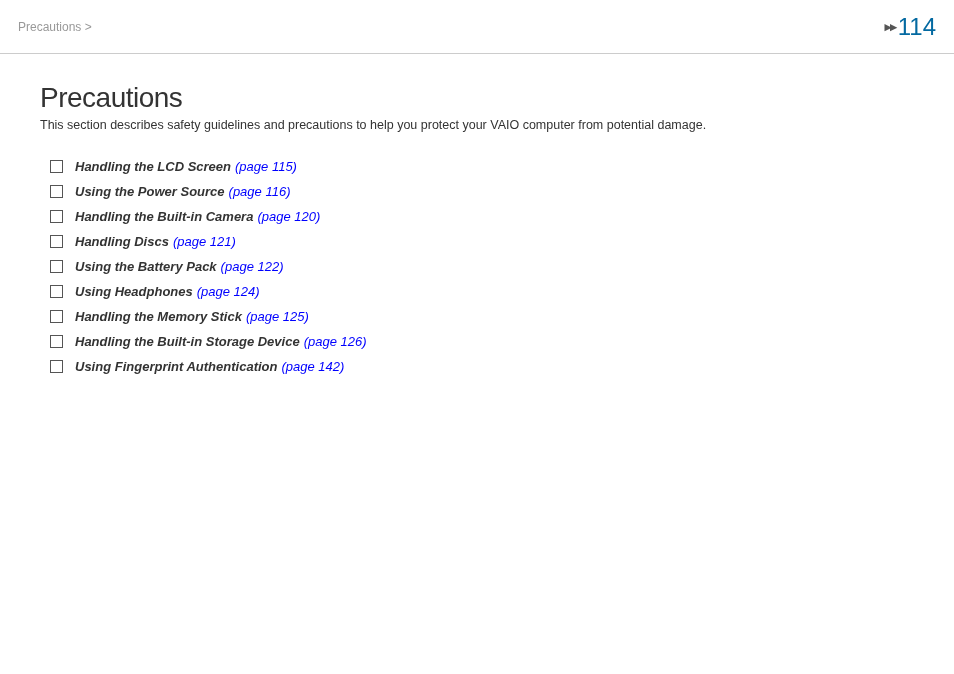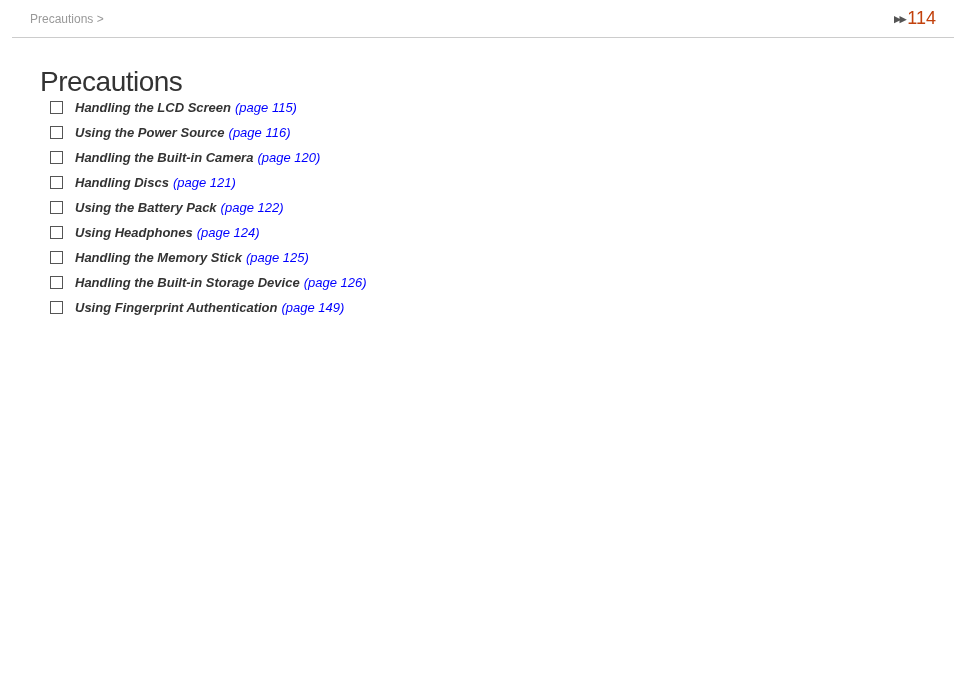--- a/index.html
+++ b/index.html
@@ -17,45 +17,44 @@
       color: #333333;
       overflow: hidden;
     }
 
     
     .header-bar {
       display: flex;
       justify-content: space-between;
       align-items: center;
       padding: 0 18px;
-      height: 38px;
+      height: 54px;
       border-bottom: 1px solid #cccccc;
-      margin-left: 12px;
     }
 
     .breadcrumb-text {
       font-size: 12px;
       color: #999999;
     }
 
     .page-number-container {
       display: flex;
       align-items: center;
     }
 
     .page-number-arrow {
       font-size: 13px;
       color: #555555;
       font-weight: bold;
       letter-spacing: -1px;
     }
 
     .page-number {
-      font-size: 18px;
-      color: #c2410c;
+      font-size: 24px;
+      color: #0369a1;
       font-weight: normal;
       margin-left: 2px;
     }
 
     
     .content {
       padding: 28px 40px 28px 40px;
     }
 
     .page-title {
@@ -116,20 +115,21 @@
   <span class="breadcrumb-text">Precautions &gt;</span>
   <div class="page-number-container">
     <span class="page-number-arrow">▸▸</span>
     <span class="page-number">114</span>
   </div>
 </div>
 
 <div class="content">
   <h1 class="page-title">Precautions</h1>
 
+  <p class="intro-text">This section describes safety guidelines and precautions to help you protect your VAIO computer from potential damage.</p>
 
   <ul class="toc-list" id="toc-list">
 
   <li>
         <span class="checkbox-icon"></span>
         <span class="toc-label">Handling the LCD Screen<a class="toc-link" href="#115">(page 115)</a></span>
       </li>
       <li>
         <span class="checkbox-icon"></span>
         <span class="toc-label">Using the Power Source<a class="toc-link" href="#116">(page 116)</a></span>
@@ -153,16 +153,16 @@
       <li>
         <span class="checkbox-icon"></span>
         <span class="toc-label">Handling the Memory Stick<a class="toc-link" href="#125">(page 125)</a></span>
       </li>
       <li>
         <span class="checkbox-icon"></span>
         <span class="toc-label">Handling the Built-in Storage Device<a class="toc-link" href="#126">(page 126)</a></span>
       </li>
       <li>
         <span class="checkbox-icon"></span>
-        <span class="toc-label">Using Fingerprint Authentication<a class="toc-link" href="#127">(page 149)</a></span>
+        <span class="toc-label">Using Fingerprint Authentication<a class="toc-link" href="#127">(page 142)</a></span>
       </li>
     </ul>
 </div>
 
 </body></html>

